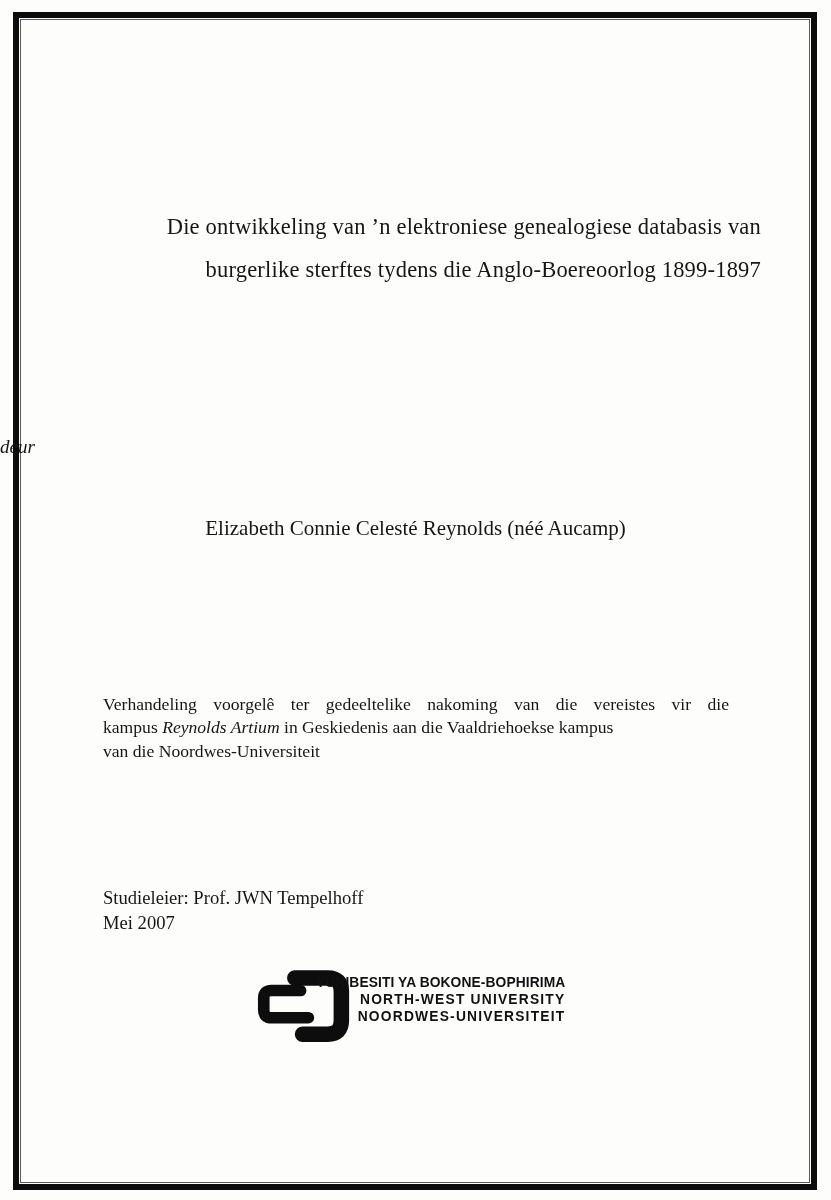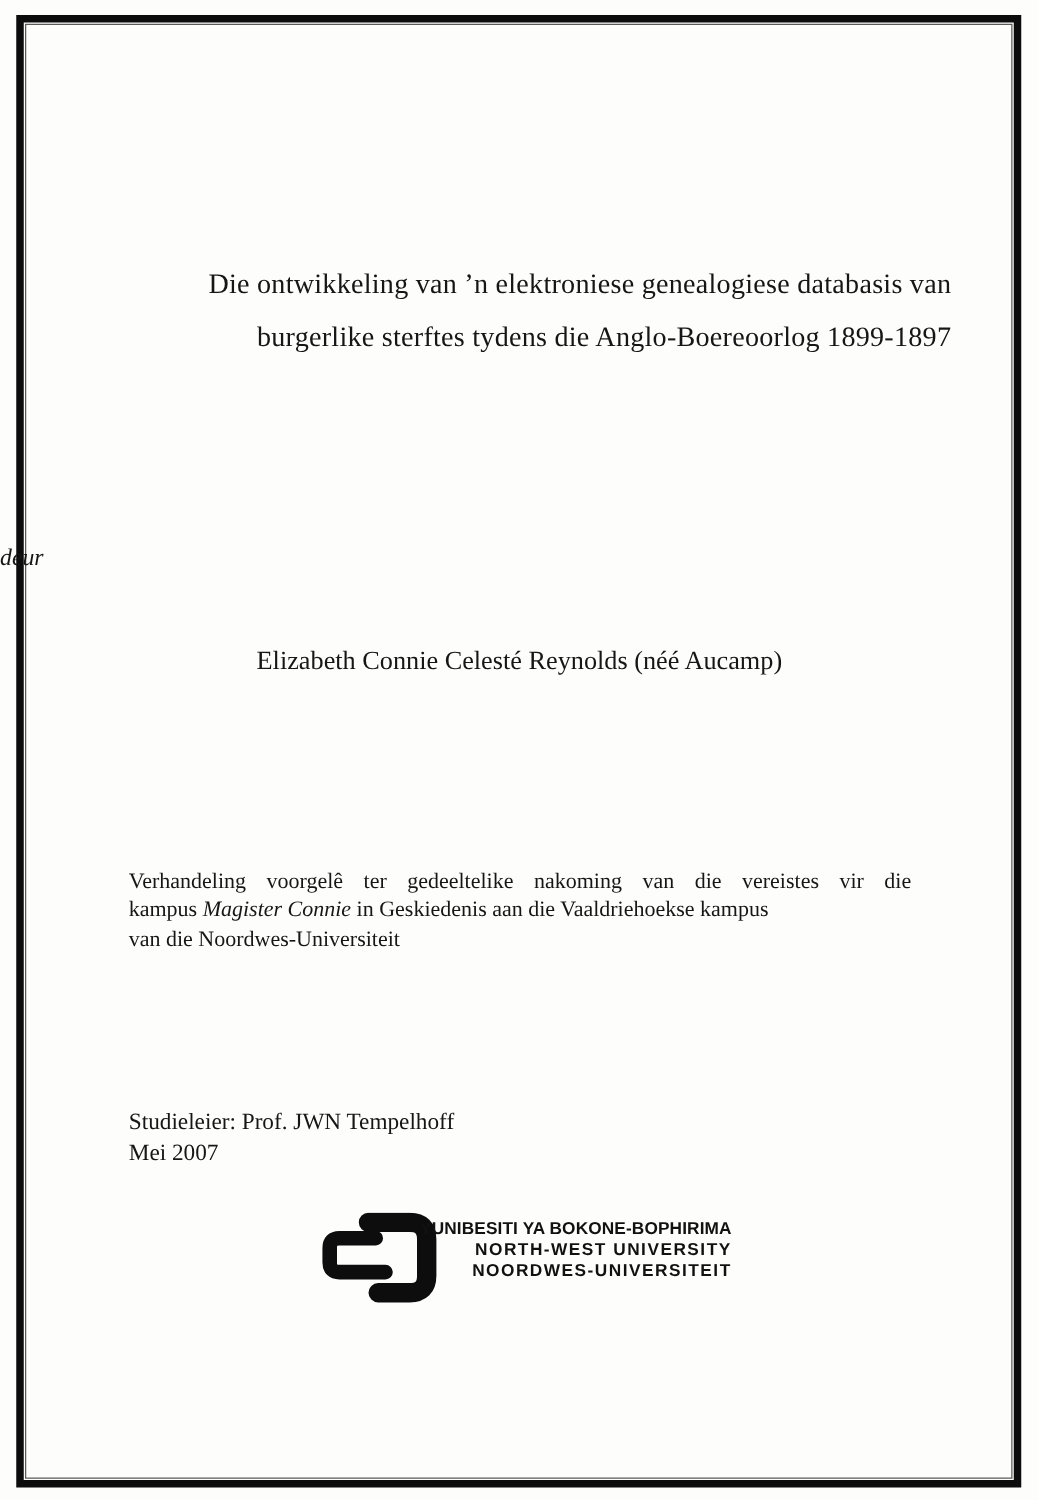--- a/index.html
+++ b/index.html
@@ -75,21 +75,21 @@
     font-weight: bold;
     font-size: 13.8px;
     line-height: 17.2px;
     color: #111;
     white-space: nowrap;
   }
   .logo-text .lt2, .logo-text .lt3 {
     text-align: right;
     letter-spacing: 1.2px;
   }
-  .logo-text .lt1 { letter-spacing: 0.1px; margin-left: 20px; }
+  .logo-text .lt1 { letter-spacing: 0.1px; }
 </style>
 </head>
 <body>
 
 <div class="page">
 
   <div class="frame-outer">
     <div class="frame-inner"></div>
   </div>
 
@@ -97,21 +97,21 @@
     <div>Die ontwikkeling van ’n elektroniese genealogiese databasis van</div>
     <div>burgerlike sterftes tydens die Anglo-Boereoorlog 1899-1897</div>
   </div>
 
   <div class="byline">deur</div>
 
   <div class="author">Elizabeth Connie Celesté Reynolds (néé Aucamp)</div>
 
   <div class="statement">
     <div class="justified">Verhandeling voorgelê ter gedeeltelike nakoming van die vereistes vir die</div>
-    <div><span>kampus </span><span class="italic">Magister Connie</span><span> in Geskiedenis aan die Vaaldriehoekse kampus</span></div>
+    <div><span>kampus </span><span class="italic">Reynolds Artium</span><span> in Geskiedenis aan die Vaaldriehoekse kampus</span></div>
     <div>van die Noordwes-Universiteit</div>
   </div>
 
   <div class="supervisor-block">
     <div>Studieleier: Prof. JWN Tempelhoff</div>
     <div>Mei 2007</div>
   </div>
 
   <div class="logo-row">
     <svg class="logo-mark" viewBox="0 0 100 78" xmlns="http://www.w3.org/2000/svg" aria-hidden="true">

